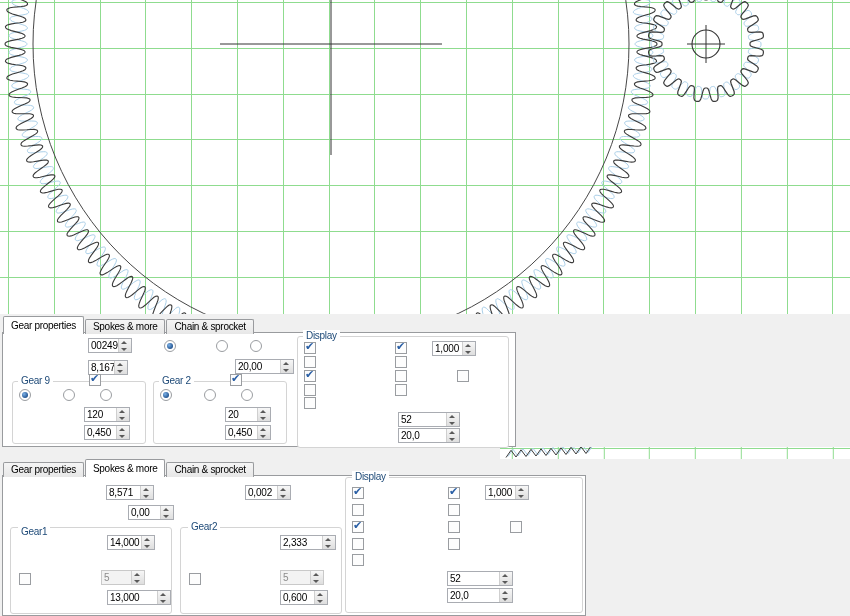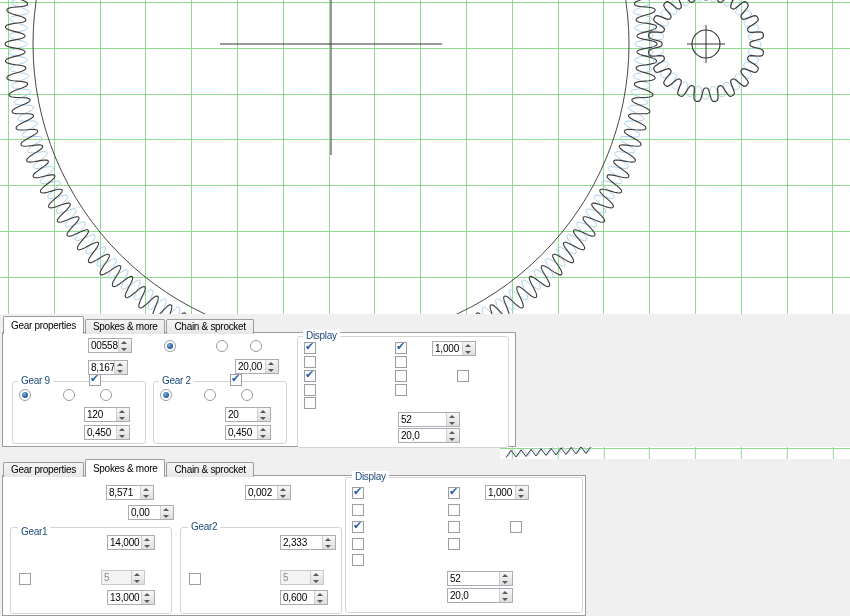--- a/index.html
+++ b/index.html
@@ -88,21 +88,21 @@
 <div class="panel" style="left:2px;top:316px;width:514px;height:131px">
   <div class="pbody"></div>
   <div class="tabrow">
     <div class="tab active">Gear properties</div>
     <div class="tab">Spokes &amp; more</div>
     <div class="tab">Chain &amp; sprocket</div>
   </div>
 
   <span class="lbl" style="left:8px;top:25px">Tooth spacing (cm)</span>
   <div class="num" style="left:86px;top:22px;width:44px">
-    <div class="nval">00558</div>
+    <div class="nval">00249</div>
     <div class="ud">
         <i class="u"></i>
         <i class="d"></i>
       </div>
   </div>
   <span class="lbl" style="left:133px;top:25px">Type:</span>
   <span class="rb" style="left:162px;top:24px" data-checked="true"></span>
   <span class="lbl" style="left:176px;top:25px">Involute</span>
   <span class="rb" style="left:214px;top:24px" data-checked="false"></span>
   <span class="lbl" style="left:228px;top:25px">Pin</span>
@@ -111,21 +111,21 @@
 
   <span class="lbl" style="left:8px;top:47px">Shaft spacing (cm)</span>
   <div class="num" style="left:86px;top:44px;width:40px">
     <div class="nval">8,167</div>
     <div class="ud">
         <i class="u"></i>
         <i class="d"></i>
       </div>
   </div>
   <span class="lbl" style="left:150px;top:47px">Contact angle (deg)</span>
-  <div class="num" style="left:233px;top:43px;width:44px">
+  <div class="num" style="left:233px;top:43px;width:59px">
     <div class="nval">20,00</div>
     <div class="ud">
         <i class="u"></i>
         <i class="d"></i>
       </div>
   </div>
 
   <div class="group" style="left:10px;top:65px;width:132px;height:61px"></div>
   <span class="gcap" style="left:16px;top:59px">Gear 9</span>
   <span class="cb" style="left:87px;top:58px" data-checked="true"></span>
@@ -280,21 +280,21 @@
   <span class="cb" style="left:17px;top:114px" data-checked="false"></span>
   <span class="lbl" style="left:32px;top:115px">Spokes</span>
   <div class="num disabled" style="left:99px;top:111px;width:44px">
     <div class="nval">5</div>
     <div class="ud">
         <i class="u"></i>
         <i class="d"></i>
       </div>
   </div>
   <span class="lbl" style="left:16px;top:135px">Shaft hole dia. (cm)</span>
-  <div class="num" style="left:105px;top:131px;width:48px">
+  <div class="num" style="left:105px;top:131px;width:64px">
     <div class="nval">13,000</div>
     <div class="ud">
         <i class="u"></i>
         <i class="d"></i>
       </div>
   </div>
 
   <div class="group" style="left:178px;top:68px;width:160px;height:85px"></div>
   <span class="gcap" style="left:186px;top:62px">Gear2</span>
   <span class="lbl" style="left:186px;top:79px">Pitch diameter (cm)</span>

